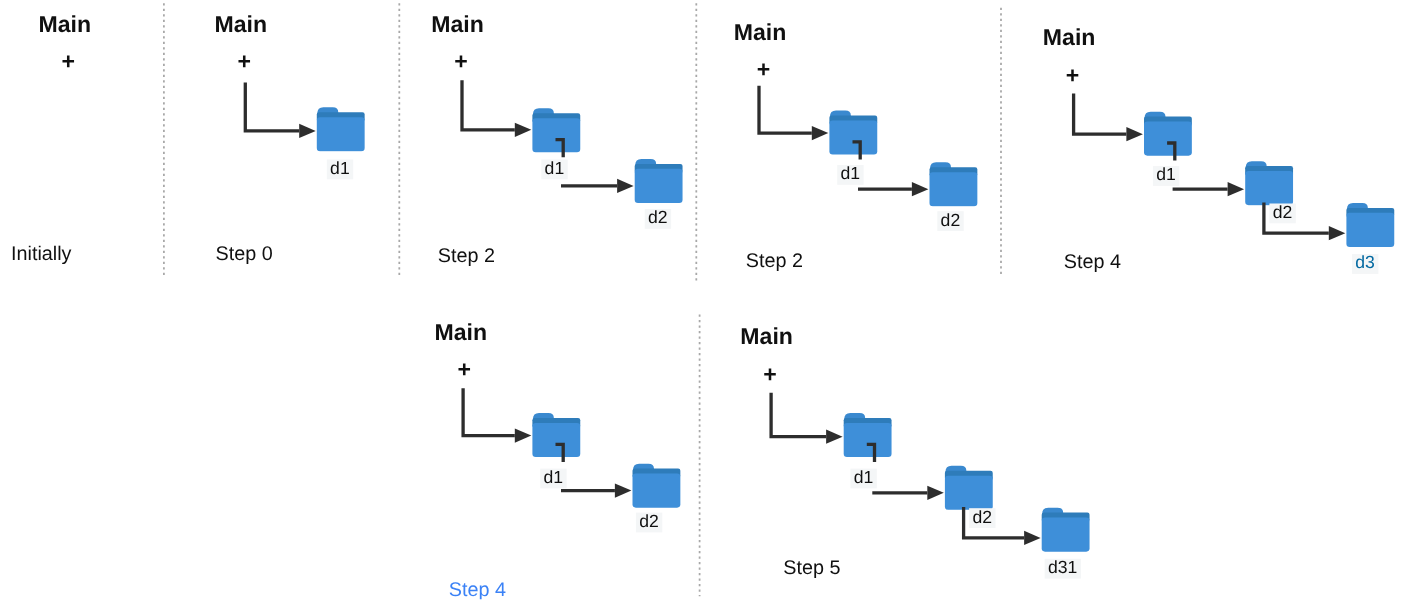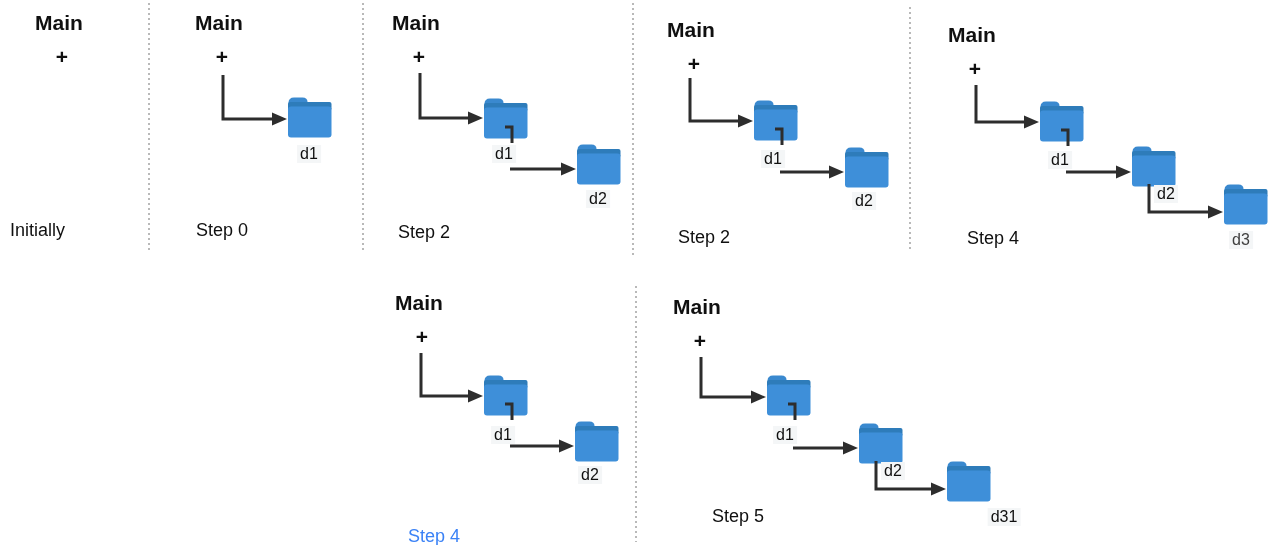--- a/index.html
+++ b/index.html
@@ -152,21 +152,21 @@
         </svg>
       </div>
     <div class="flabel" style="left: 1154px; top: 185px; background: rgb(244, 246, 247); color: rgb(16, 16, 16);">d2</div>
     <div class="folder" style="left:1222px;top:180px">
         <svg width="47" height="45" viewBox="0 0 47 45">
           <path d="M2.5 10 Q2.5 4.5 8 4.5 L16.5 4.5 Q21.5 4.5 21.5 9 L21.5 15 L2.5 15 Z" fill="#3a89cf"></path>
           <rect x="2" y="9" width="43.5" height="8.5" rx="2" fill="#2e7cba"></rect>
           <rect x="2" y="13.5" width="43.5" height="31" rx="3" fill="#3e8fd9"></rect>
         </svg>
       </div>
-    <div class="flabel centered" style="left: 1241px; top: 231px; background: rgb(244, 246, 247); color: #404040;">d3</div>
+    <div class="flabel centered" style="left: 1241px; top: 231px; background: rgb(244, 246, 247); color: #0369a1;">d3</div>
     <div class="caption" style="left: 967px; top: 228px; color: rgb(16, 16, 16);">Step 4</div>
   </div>
 
   <div>
     <div class="main-label" style="left: 395px; top: 291px; color: rgb(16, 16, 16);">Main</div>
     <div class="plus" style="left: 411px; top: 325px; color: rgb(16, 16, 16);">+</div>
     <div class="folder" style="left:482px;top:371px">
         <svg width="47" height="45" viewBox="0 0 47 45">
           <path d="M2.5 10 Q2.5 4.5 8 4.5 L16.5 4.5 Q21.5 4.5 21.5 9 L21.5 15 L2.5 15 Z" fill="#3a89cf"></path>
           <rect x="2" y="9" width="43.5" height="8.5" rx="2" fill="#2e7cba"></rect>
@@ -204,17 +204,17 @@
         </svg>
       </div>
     <div class="flabel" style="left: 881px; top: 462px; background: rgb(244, 246, 247); color: rgb(16, 16, 16);">d2</div>
     <div class="folder" style="left:945px;top:457px">
         <svg width="47" height="45" viewBox="0 0 47 45">
           <path d="M2.5 10 Q2.5 4.5 8 4.5 L16.5 4.5 Q21.5 4.5 21.5 9 L21.5 15 L2.5 15 Z" fill="#3a89cf"></path>
           <rect x="2" y="9" width="43.5" height="8.5" rx="2" fill="#2e7cba"></rect>
           <rect x="2" y="13.5" width="43.5" height="31" rx="3" fill="#3e8fd9"></rect>
         </svg>
       </div>
-    <div class="flabel centered" style="left: 1004px; top: 508px; background: rgb(244, 246, 247); color: rgb(16, 16, 16);">d31</div>
+    <div class="flabel centered" style="left: 966px; top: 508px; background: rgb(244, 246, 247); color: rgb(16, 16, 16);">d31</div>
     <div class="caption" style="left: 688px; top: 506px; color: rgb(16, 16, 16); margin-left: 24px;">Step 5</div>
   </div>
 
 </div>
 
 </body></html>

